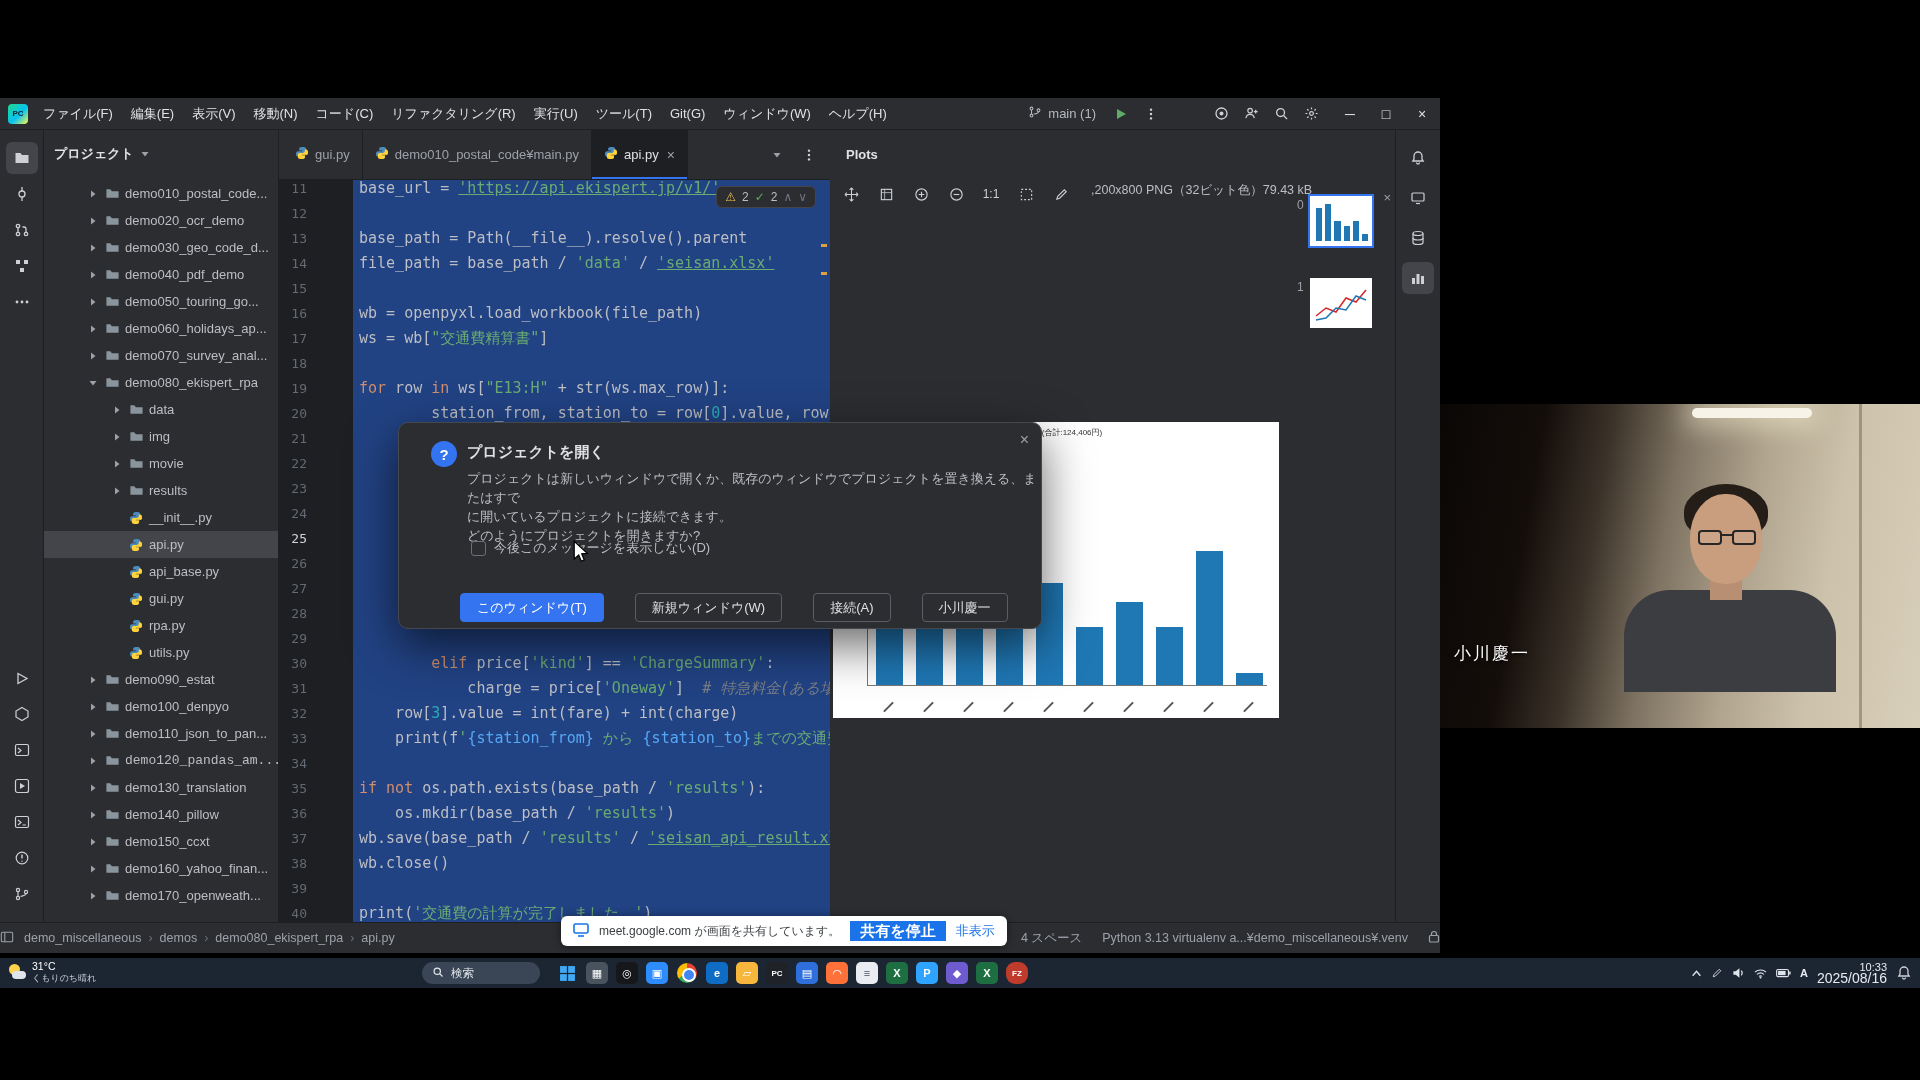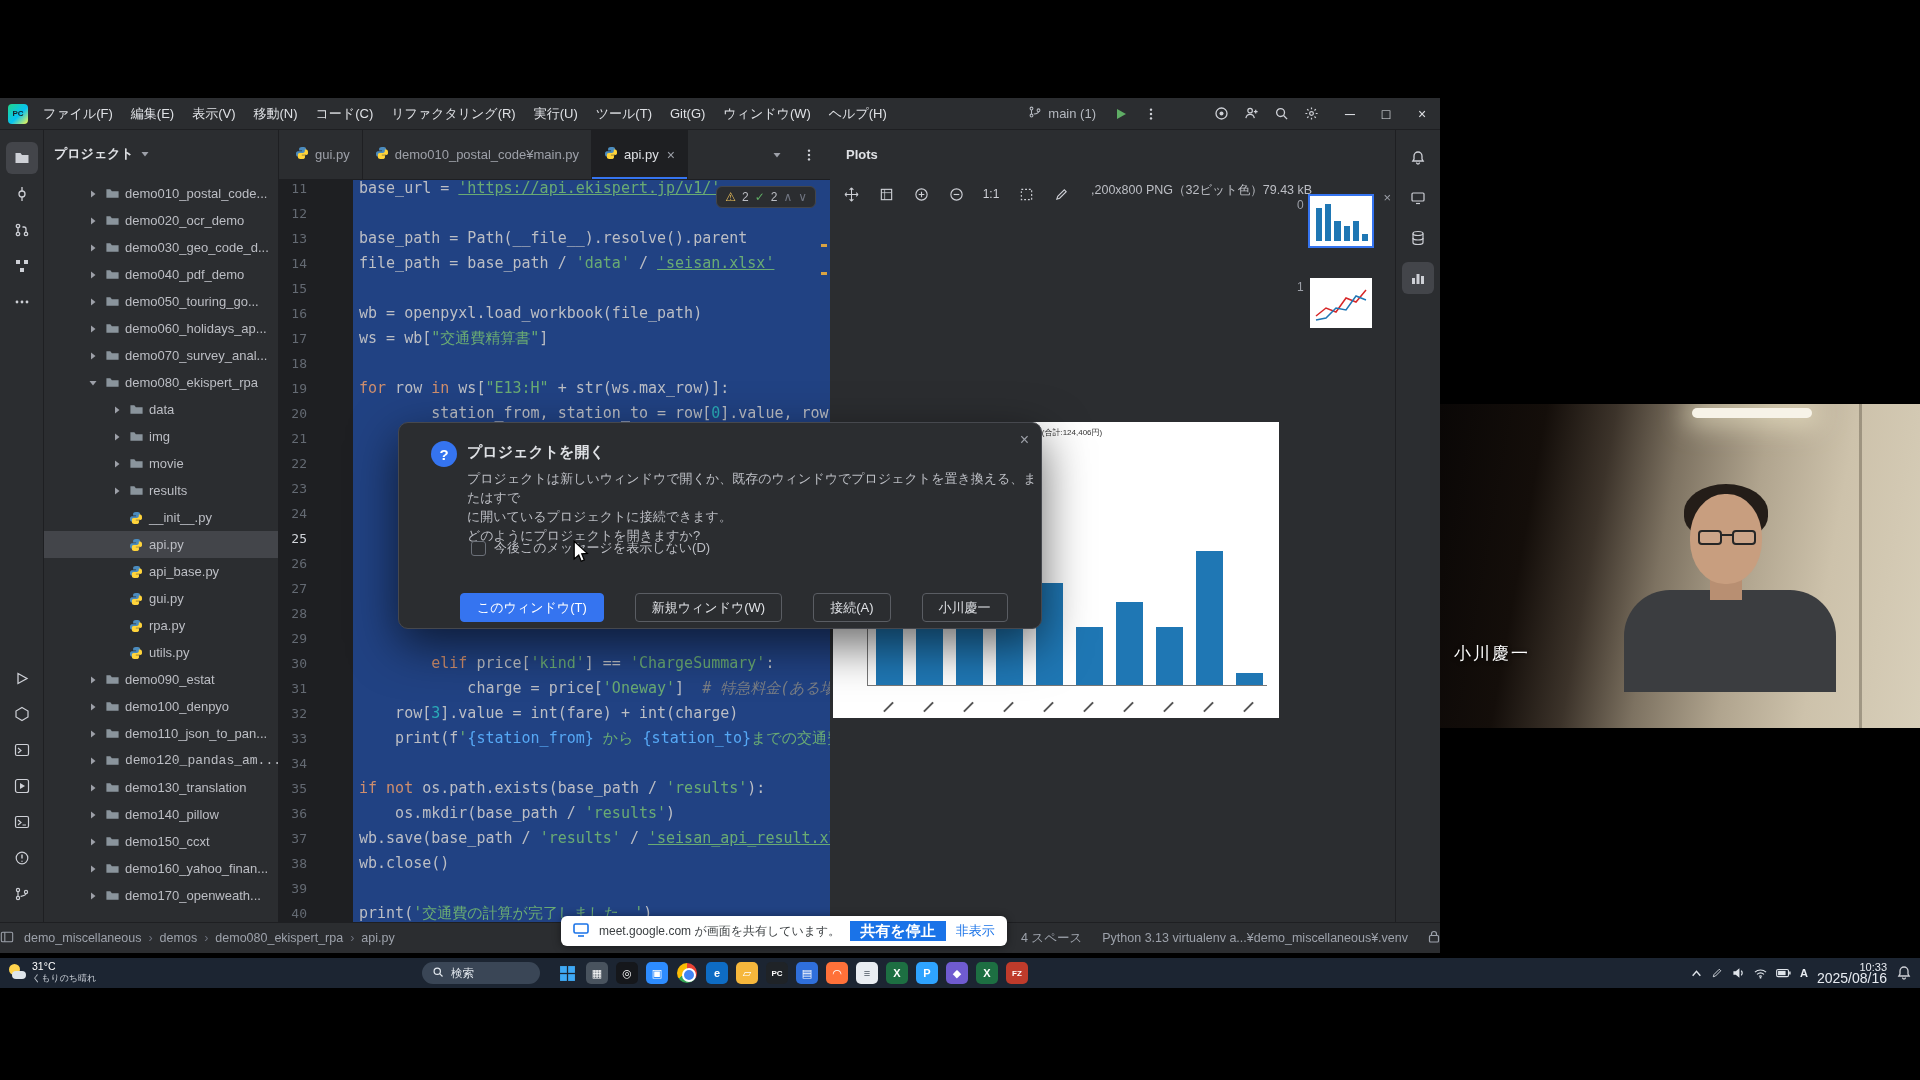--- a/index.html
+++ b/index.html
@@ -1093,21 +1093,21 @@
       <div class="tb-app" style="background: rgb(14, 108, 196);">e</div>
       <div class="tb-app" style="background: rgb(246, 183, 60);">▱</div>
       <div class="tb-app" style="background: rgb(31, 35, 39); font-size: 8px;">PC</div>
       <div class="tb-app" style="background: rgb(47, 111, 219);">▤</div>
       <div class="tb-app" style="background: rgb(255, 113, 57);">◠</div>
       <div class="tb-app" style="background: rgb(233, 237, 242); color: rgb(74, 85, 96);">≡</div>
       <div class="tb-app" style="background: rgb(29, 111, 66);">X</div>
       <div class="tb-app" style="background: rgb(46, 163, 255);">P</div>
       <div class="tb-app" style="background: rgb(111, 91, 208);">◆</div>
       <div class="tb-app" style="background: rgb(29, 111, 66);">X</div>
-      <div class="tb-app" style="background: rgb(191, 59, 43); font-size: 8px;">FZ</div>
+      <div class="tb-app" style="background: rgb(191, 59, 43); font-size: 8px; border-radius: 9px;">FZ</div>
     </div>
   <div class="tray" id="tray">
       <div class="tray-ic">
         <svg width="11" height="11" viewBox="0 0 10 10">
           <path d="M1.5 7l3.5-4L8.5 7" stroke="#dfe4ea" fill="none" stroke-width="1.3"></path>
         </svg>
       </div>
       <div class="tray-ic">
         <svg width="12" height="12" viewBox="0 0 16 16">
           <path d="M3 13l1-3 7-7 2 2-7 7z" stroke="#dfe4ea" fill="none" stroke-width="1.2"></path>

